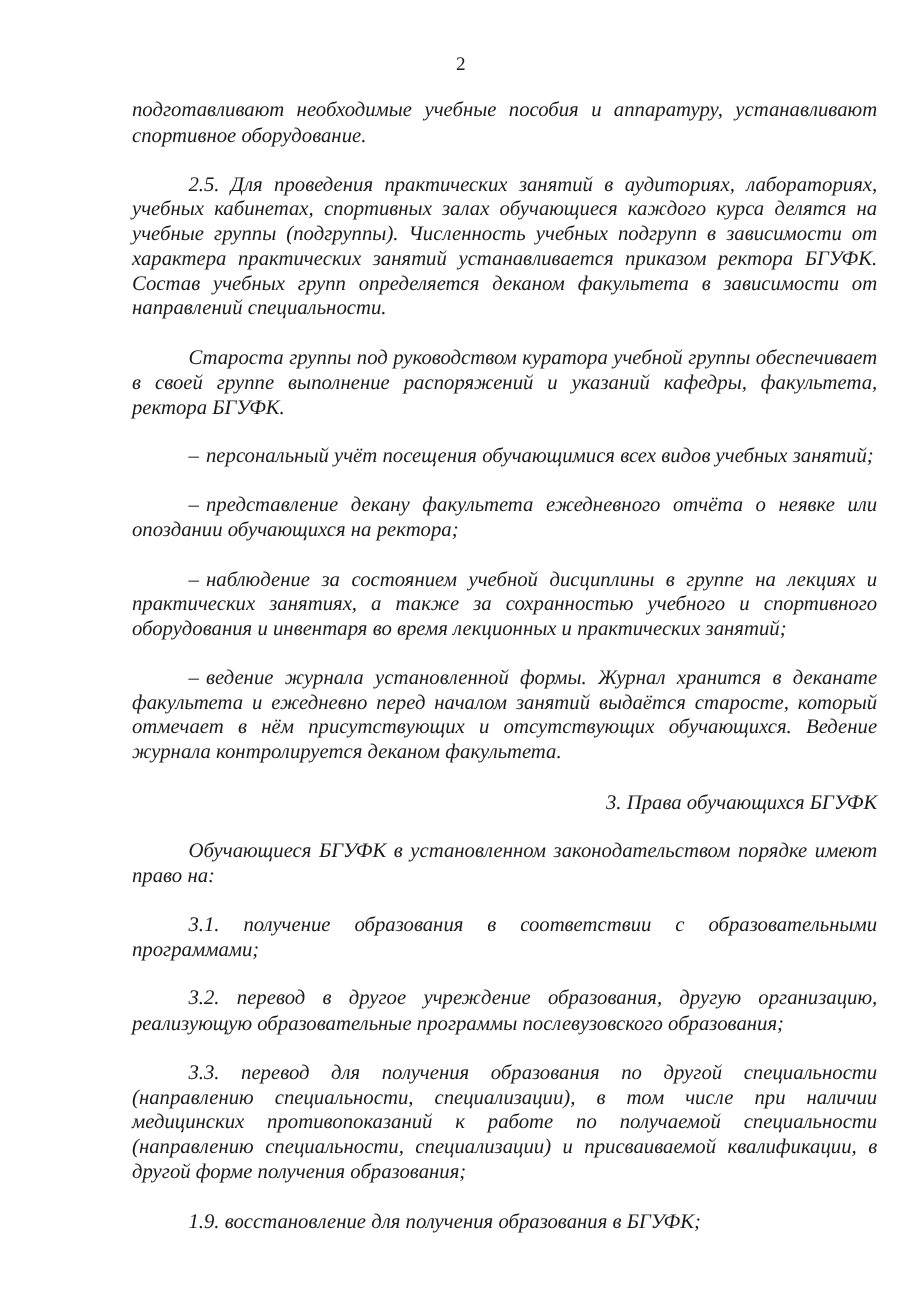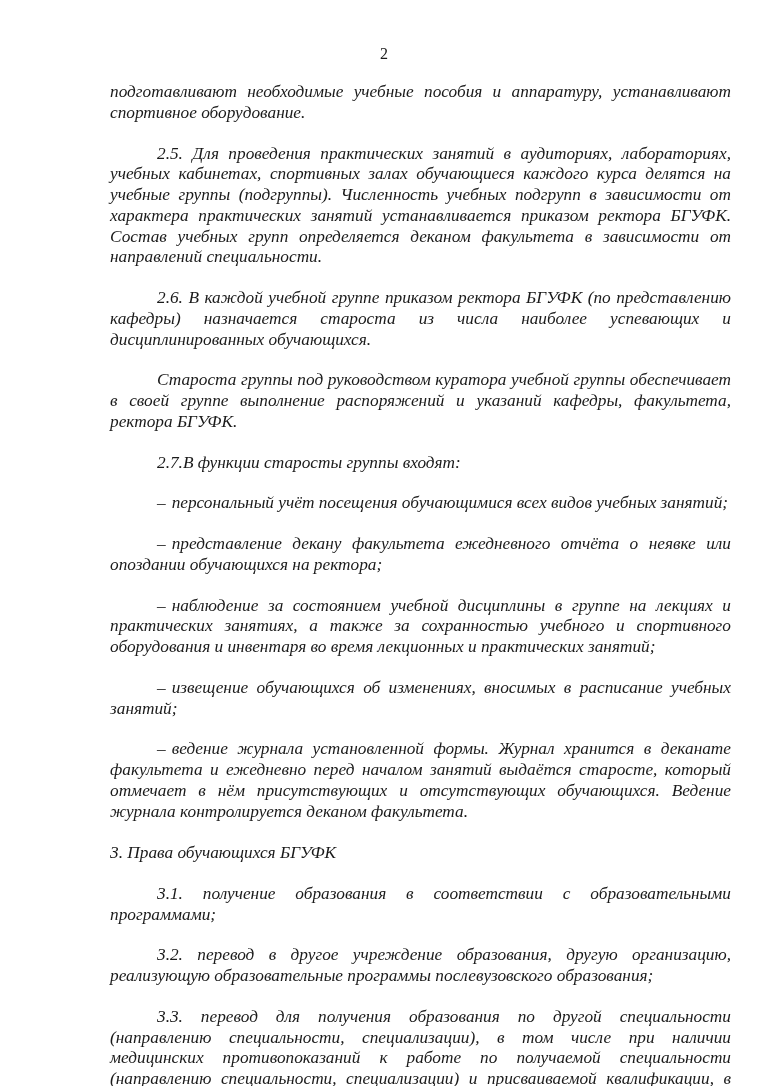--- a/index.html
+++ b/index.html
@@ -15,42 +15,40 @@
     text-align: center; font-size: 16px; line-height: 20px;
   }
   .body {
     position: absolute; left: 110px; top: 82px; width: 621px;
     line-height: 20.75px;
     font-style: italic;
   }
   .p { margin: 0; text-align: justify; text-align-last: left; hyphens: none; }
   .ind { text-indent: 47px; margin-top: 20px; }
   .heading {
-    margin: 20.75px 0 0 0; text-align: left;
+    margin: 20.75px 0 0 0; text-align: right;
   }
   .dash { margin-right: 6px; }
 </style>
 </head>
 <body>
 
 <div class="page">
   <div class="page-number">2</div>
 
   <div class="body">
     <p class="p">подготавливают необходимые учебные пособия и аппаратуру, устанавливают спортивное оборудование.</p>
     <p class="p ind">2.5. Для проведения практических занятий в аудиториях, лабораториях, учебных кабинетах, спортивных залах обучающиеся каждого курса делятся на учебные группы (подгруппы). Численность учебных подгрупп в зависимости от характера практических занятий устанавливается приказом ректора БГУФК. Состав учебных групп определяется деканом факультета в зависимости от направлений специальности.</p>
-    <p class="p ind">2.6. В каждой учебной группе приказом ректора БГУФК (по представлению кафедры) назначается староста из числа наиболее успевающих и дисциплинированных обучающихся.</p>
     <p class="p ind">Староста группы под руководством куратора учебной группы обеспечивает в своей группе выполнение распоряжений и указаний кафедры, факультета, ректора БГУФК.</p>
-    <p class="p ind">2.7.В функции старосты группы входят:</p>
 
     <p class="p ind"><span class="dash">–</span><span>персональный учёт посещения обучающимися всех видов учебных занятий;</span></p>
     <p class="p ind"><span class="dash">–</span><span>представление декану факультета ежедневного отчёта о неявке или опоздании обучающихся на ректора;</span></p>
     <p class="p ind"><span class="dash">–</span><span>наблюдение за состоянием учебной дисциплины в группе на лекциях и практических занятиях, а также за сохранностью учебного и спортивного оборудования и инвентаря во время лекционных и практических занятий;</span></p>
-    <p class="p ind"><span class="dash">–</span><span>извещение обучающихся об изменениях, вносимых в расписание учебных занятий;</span></p>
     <p class="p ind"><span class="dash">–</span><span>ведение журнала установленной формы. Журнал хранится в деканате факультета и ежедневно перед началом занятий выдаётся старосте, который отмечает в нём присутствующих и отсутствующих обучающихся. Ведение журнала контролируется деканом факультета.</span></p>
 
     <p class="heading">3. Права обучающихся БГУФК</p>
+    <p class="p ind">Обучающиеся БГУФК в установленном законодательством порядке имеют право на:</p>
     <p class="p ind">3.1. получение образования в соответствии с образовательными программами;</p>
     <p class="p ind">3.2. перевод в другое учреждение образования, другую организацию, реализующую образовательные программы послевузовского образования;</p>
     <p class="p ind">3.3. перевод для получения образования по другой специальности (направлению специальности, специализации), в том числе при наличии медицинских противопоказаний к работе по получаемой специальности (направлению специальности, специализации) и присваиваемой квалификации, в другой форме получения образования;</p>
     <p class="p ind">1.9. восстановление для получения образования в БГУФК;</p>
   </div>
 </div>
 
 </body></html>

